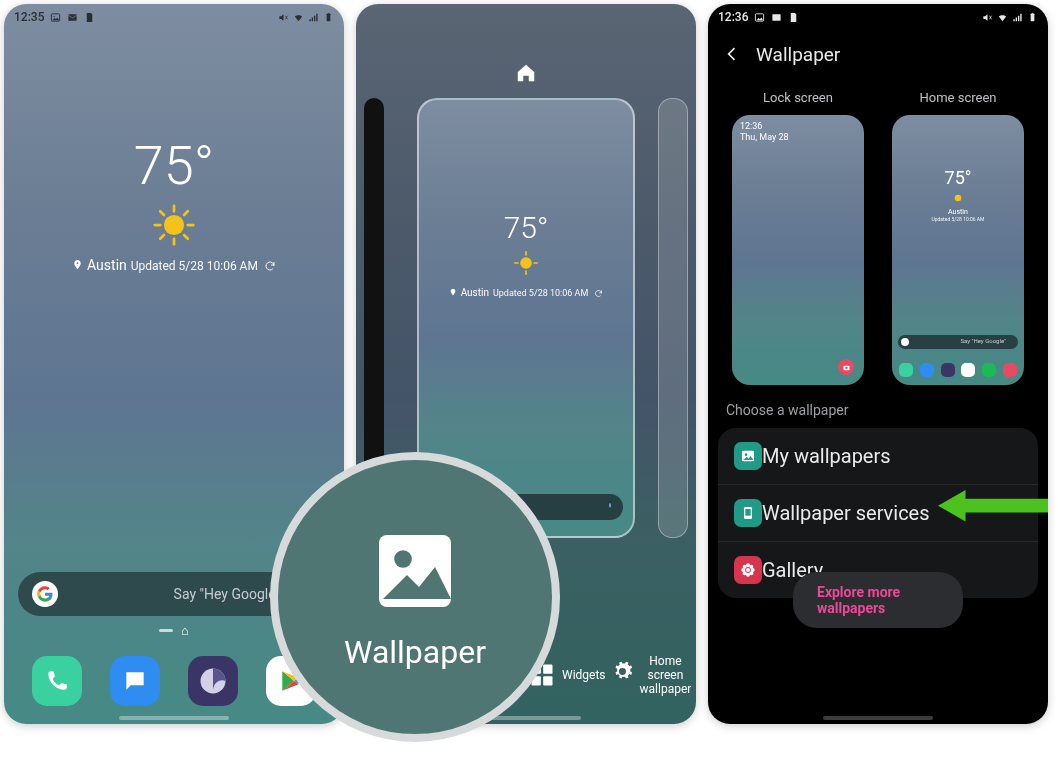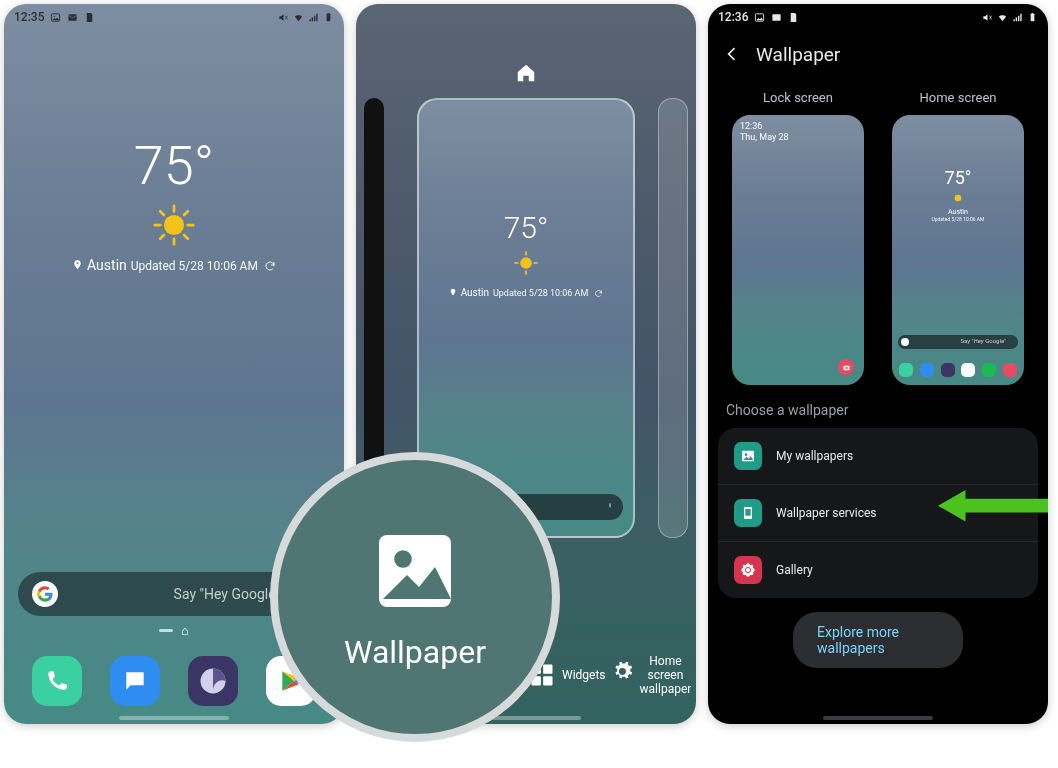--- a/index.html
+++ b/index.html
@@ -138,27 +138,27 @@
   .preview-tile .tiny-weather .l { font-size:7px;}
   .preview-tile .tiny-pill { position:absolute; bottom:36px; left:6px; right:6px; height:14px; border-radius:7px; background:rgba(20,25,30,0.65);}
   .preview-tile .tiny-pill .dot { position:absolute; left:3px; top:3px; width:8px; height:8px; border-radius:50%; background:#fff;}
   .preview-tile .tiny-pill .txt { position:absolute; right:12px; top:2px; font-size:6px; color:#ccc;}
   .preview-tile .tiny-dock { position:absolute; bottom:8px; left:0; right:0; display:flex; justify-content:space-evenly;}
   .tiny-app { width:14px; height:14px; border-radius:5px; }
   .tiny-app.red { background:#e94a63;}
 
   .section-label { position:absolute; top:398px; left:18px; color:#9d9fa2; font-size:14px;}
   .option-list { position:absolute; top:424px; left:10px; right:10px; background:#151719; border-radius:18px; overflow:hidden;}
-  .option-item { display:flex; align-items:center; gap:14px; padding:14px 16px; font-size:12px; color:#eaeaea; border-bottom:1px solid #26282a;text-align:right;}
+  .option-item { display:flex; align-items:center; padding:14px 16px; font-size:20px; color:#eaeaea; border-bottom:1px solid #26282a;text-align:right;}
   .option-item:last-child { border-bottom:none;}
   .opt-ic { width:28px; height:28px; border-radius:7px; display:flex; align-items:center; justify-content:center; flex-shrink:0;}
   .opt-ic.teal { background:#1f9b88; color:#fff;}
   .opt-ic.pink { background:#d7344f; color:#fff;}
   .opt-ic.teal2 { background:#1f9b88; color:#fff;}
-  .cta-pill { position:absolute; top:608px; left:50%; transform:translateX(-50%); background:#2b2d30; color:#7dd3fc; padding:12px 24px; border-radius:24px; font-size:14px;}
+  .cta-pill { position:absolute; top:568px; left:50%; transform:translateX(-50%); background:#2b2d30; color:#ec4899; padding:12px 24px; border-radius:24px; font-size:14px;font-weight:bold;}
 
   .green-arrow {
     position:absolute; top:484px; right:-8px; width:118px; height:36px; z-index:10;
     pointer-events:none;
   }
 
   svg { display:block; }
 </style>
 </head>
 <body>

